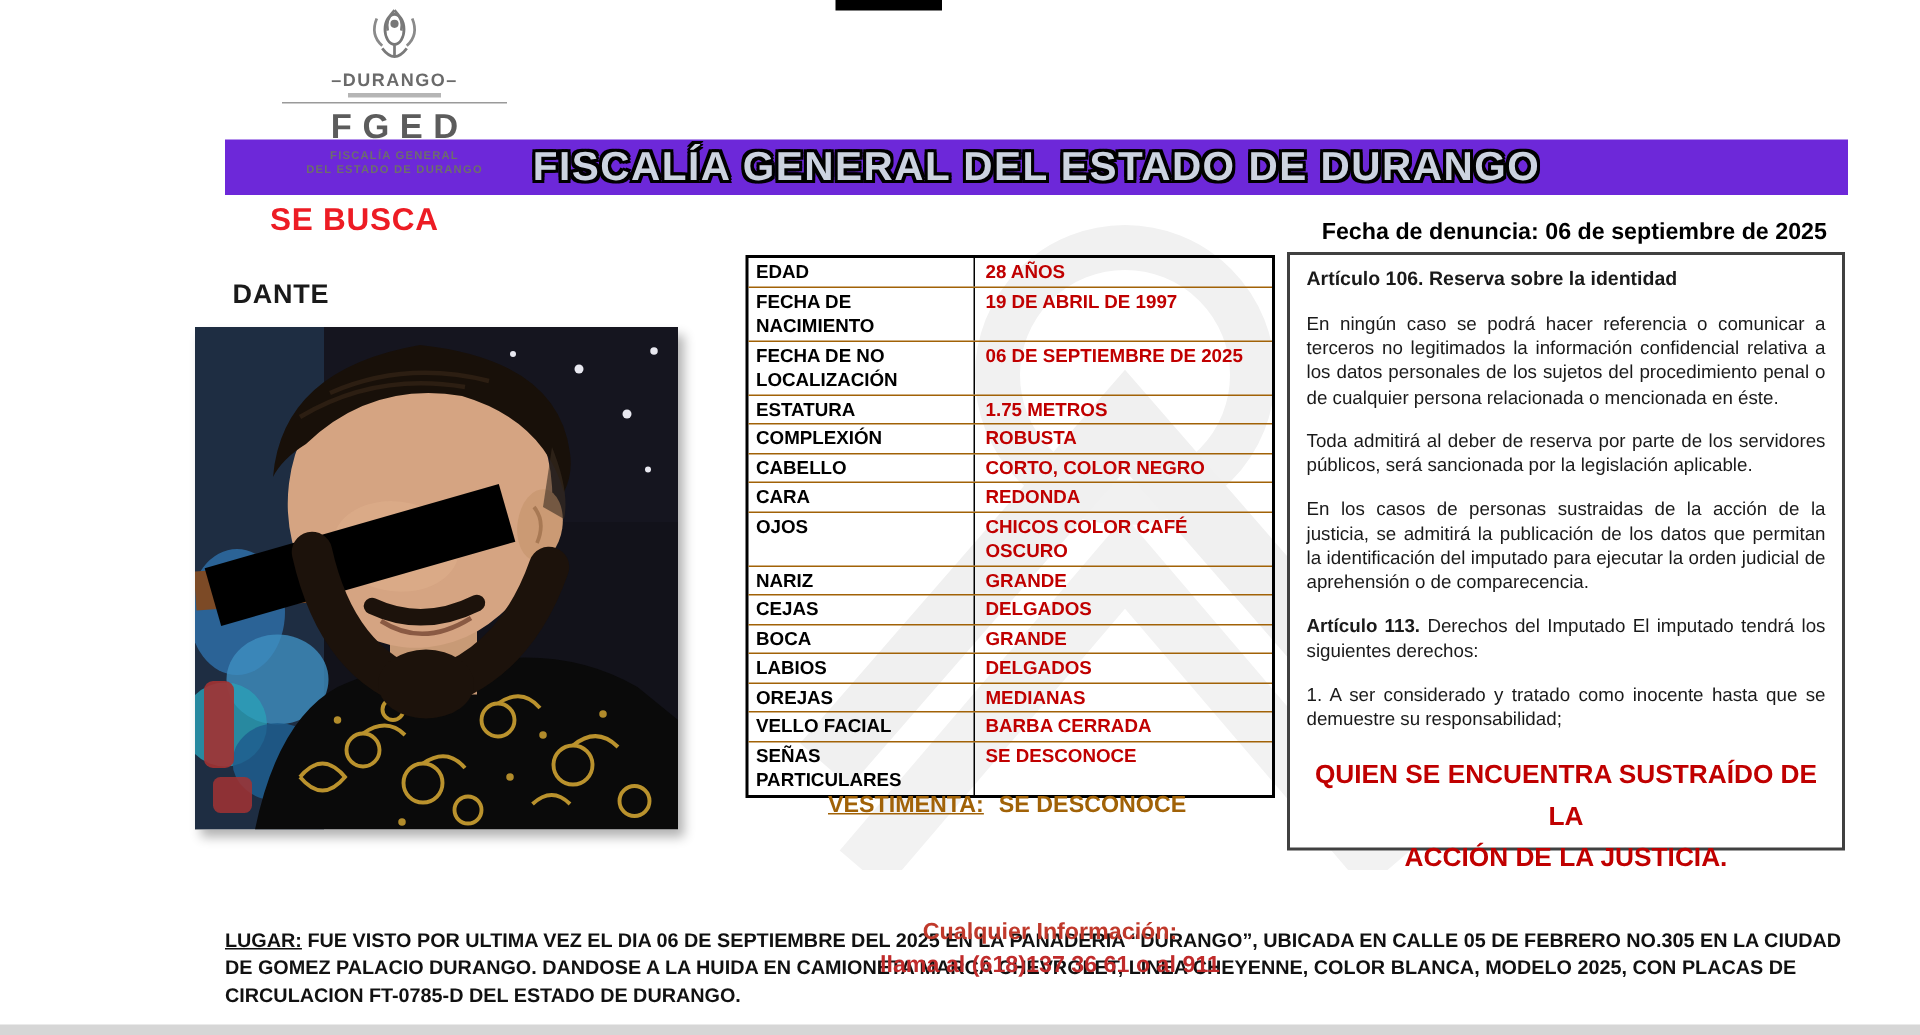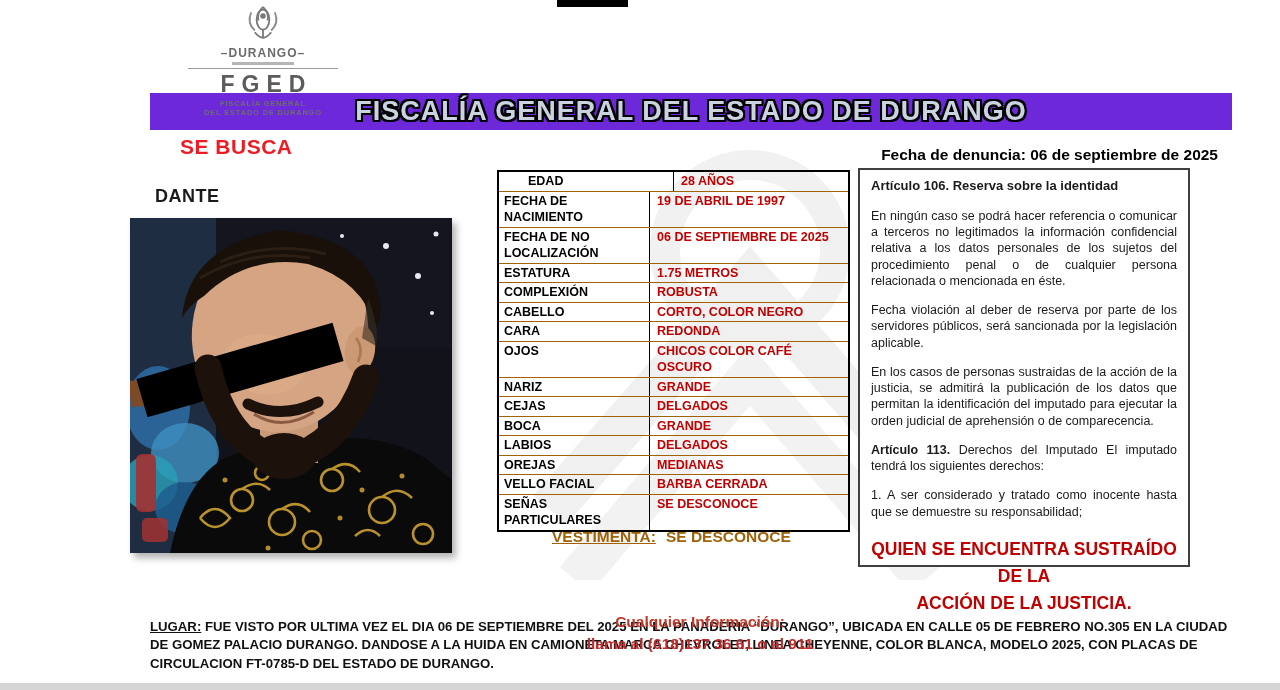--- a/index.html
+++ b/index.html
@@ -45,34 +45,34 @@
   .report-date { right: 62px; top: 146px; font-size: 15.5px; font-weight: bold; color: #000; z-index: 2; }
   .suspect-name { left: 155px; top: 186px; font-size: 18px; font-weight: bold; color: #1a1a1a; letter-spacing: 0.5px; z-index: 2; }
 
   
   .photo-frame { left: 130px; top: 218px; width: 322px; height: 335px; box-shadow: 4px 5px 7px rgba(0,0,0,0.3); z-index: 2; }
   .photo-frame svg { display: block; width: 100%; height: 100%; }
 
   
   .features { left: 497px; top: 170px; width: 353px; border: 2px solid #000; background: transparent; z-index: 2; }
   .ft-row { display: grid; grid-template-columns: 151px 1fr; border-top: 1px solid #a16207; }
-  .ft-row:first-child { border-top: none; padding-left: 24px; }
+  .ft-row:first-child { border-top: none; }
   .ft-label {
     padding: 1px 2px 1px 5px; font-weight: bold; font-size: 12.5px;
     line-height: 16.5px; color: #000; border-right: 1px solid #000; white-space: pre-line;
   }
   .ft-value { padding: 1px 2px 1px 7px; font-weight: bold; font-size: 12.5px; line-height: 16.5px; color: #c00000; }
 
   
   .vestimenta { left: 535px; top: 528px; font-size: 15.5px; font-weight: bold; color: #a16207; z-index: 2; margin-left: 17px; }
   .vestimenta .v-label { text-decoration: underline; margin-right: 10px; }
 
   
   .legal-panel {
-    left: 858px; top: 168px; width: 332px; height: 399px;
+    left: 858px; top: 168px; width: 372px; height: 399px;
     border: 2px solid #404040; padding: 8px 11px;
     font-size: 12.5px; color: #1a1a1a; text-align: justify; line-height: 1.3;
     background: #fff; z-index: 2;
   }
   .legal-title { font-weight: bold; font-size: 13px; text-align: left; }
   .legal-p { margin-top: 13px; }
   .legal-bold { font-weight: bold; }
   .warning {
     margin-top: 16px; text-align: center; color: #c00000;
     font-size: 17.5px; font-weight: 800; line-height: 1.55;
@@ -265,21 +265,21 @@
     </div>
 </div>
 
 <div class="layer vestimenta">
   <span class="v-label">VESTIMENTA:</span><span>SE DESCONOCE</span>
 </div>
 
 <div class="layer legal-panel">
   <div class="legal-title">Artículo 106. Reserva sobre la identidad</div>
   <div class="legal-p">En ningún caso se podrá hacer referencia o comunicar a terceros no legitimados la información confidencial relativa a los datos personales de los sujetos del procedimiento penal o de cualquier persona relacionada o mencionada en éste.</div>
-  <div class="legal-p">Fecha violación al deber de reserva por parte de los servidores públicos, será sancionada por la legislación aplicable.</div>
+  <div class="legal-p">Toda admitirá al deber de reserva por parte de los servidores públicos, será sancionada por la legislación aplicable.</div>
   <div class="legal-p">En los casos de personas sustraidas de la acción de la justicia, se admitirá la publicación de los datos que permitan la identificación del imputado para ejecutar la orden judicial de aprehensión o de comparecencia.</div>
   <div class="legal-p">
     <span class="legal-bold">Artículo 113.</span><span> Derechos del Imputado El imputado tendrá los siguientes derechos:</span>
   </div>
   <div class="legal-p">1. A ser considerado y tratado como inocente hasta que se demuestre su responsabilidad;</div>
   <div class="warning">
     <div>QUIEN SE ENCUENTRA SUSTRAÍDO DE LA</div>
     <div>ACCIÓN DE LA JUSTICIA.</div>
   </div>
 </div>

